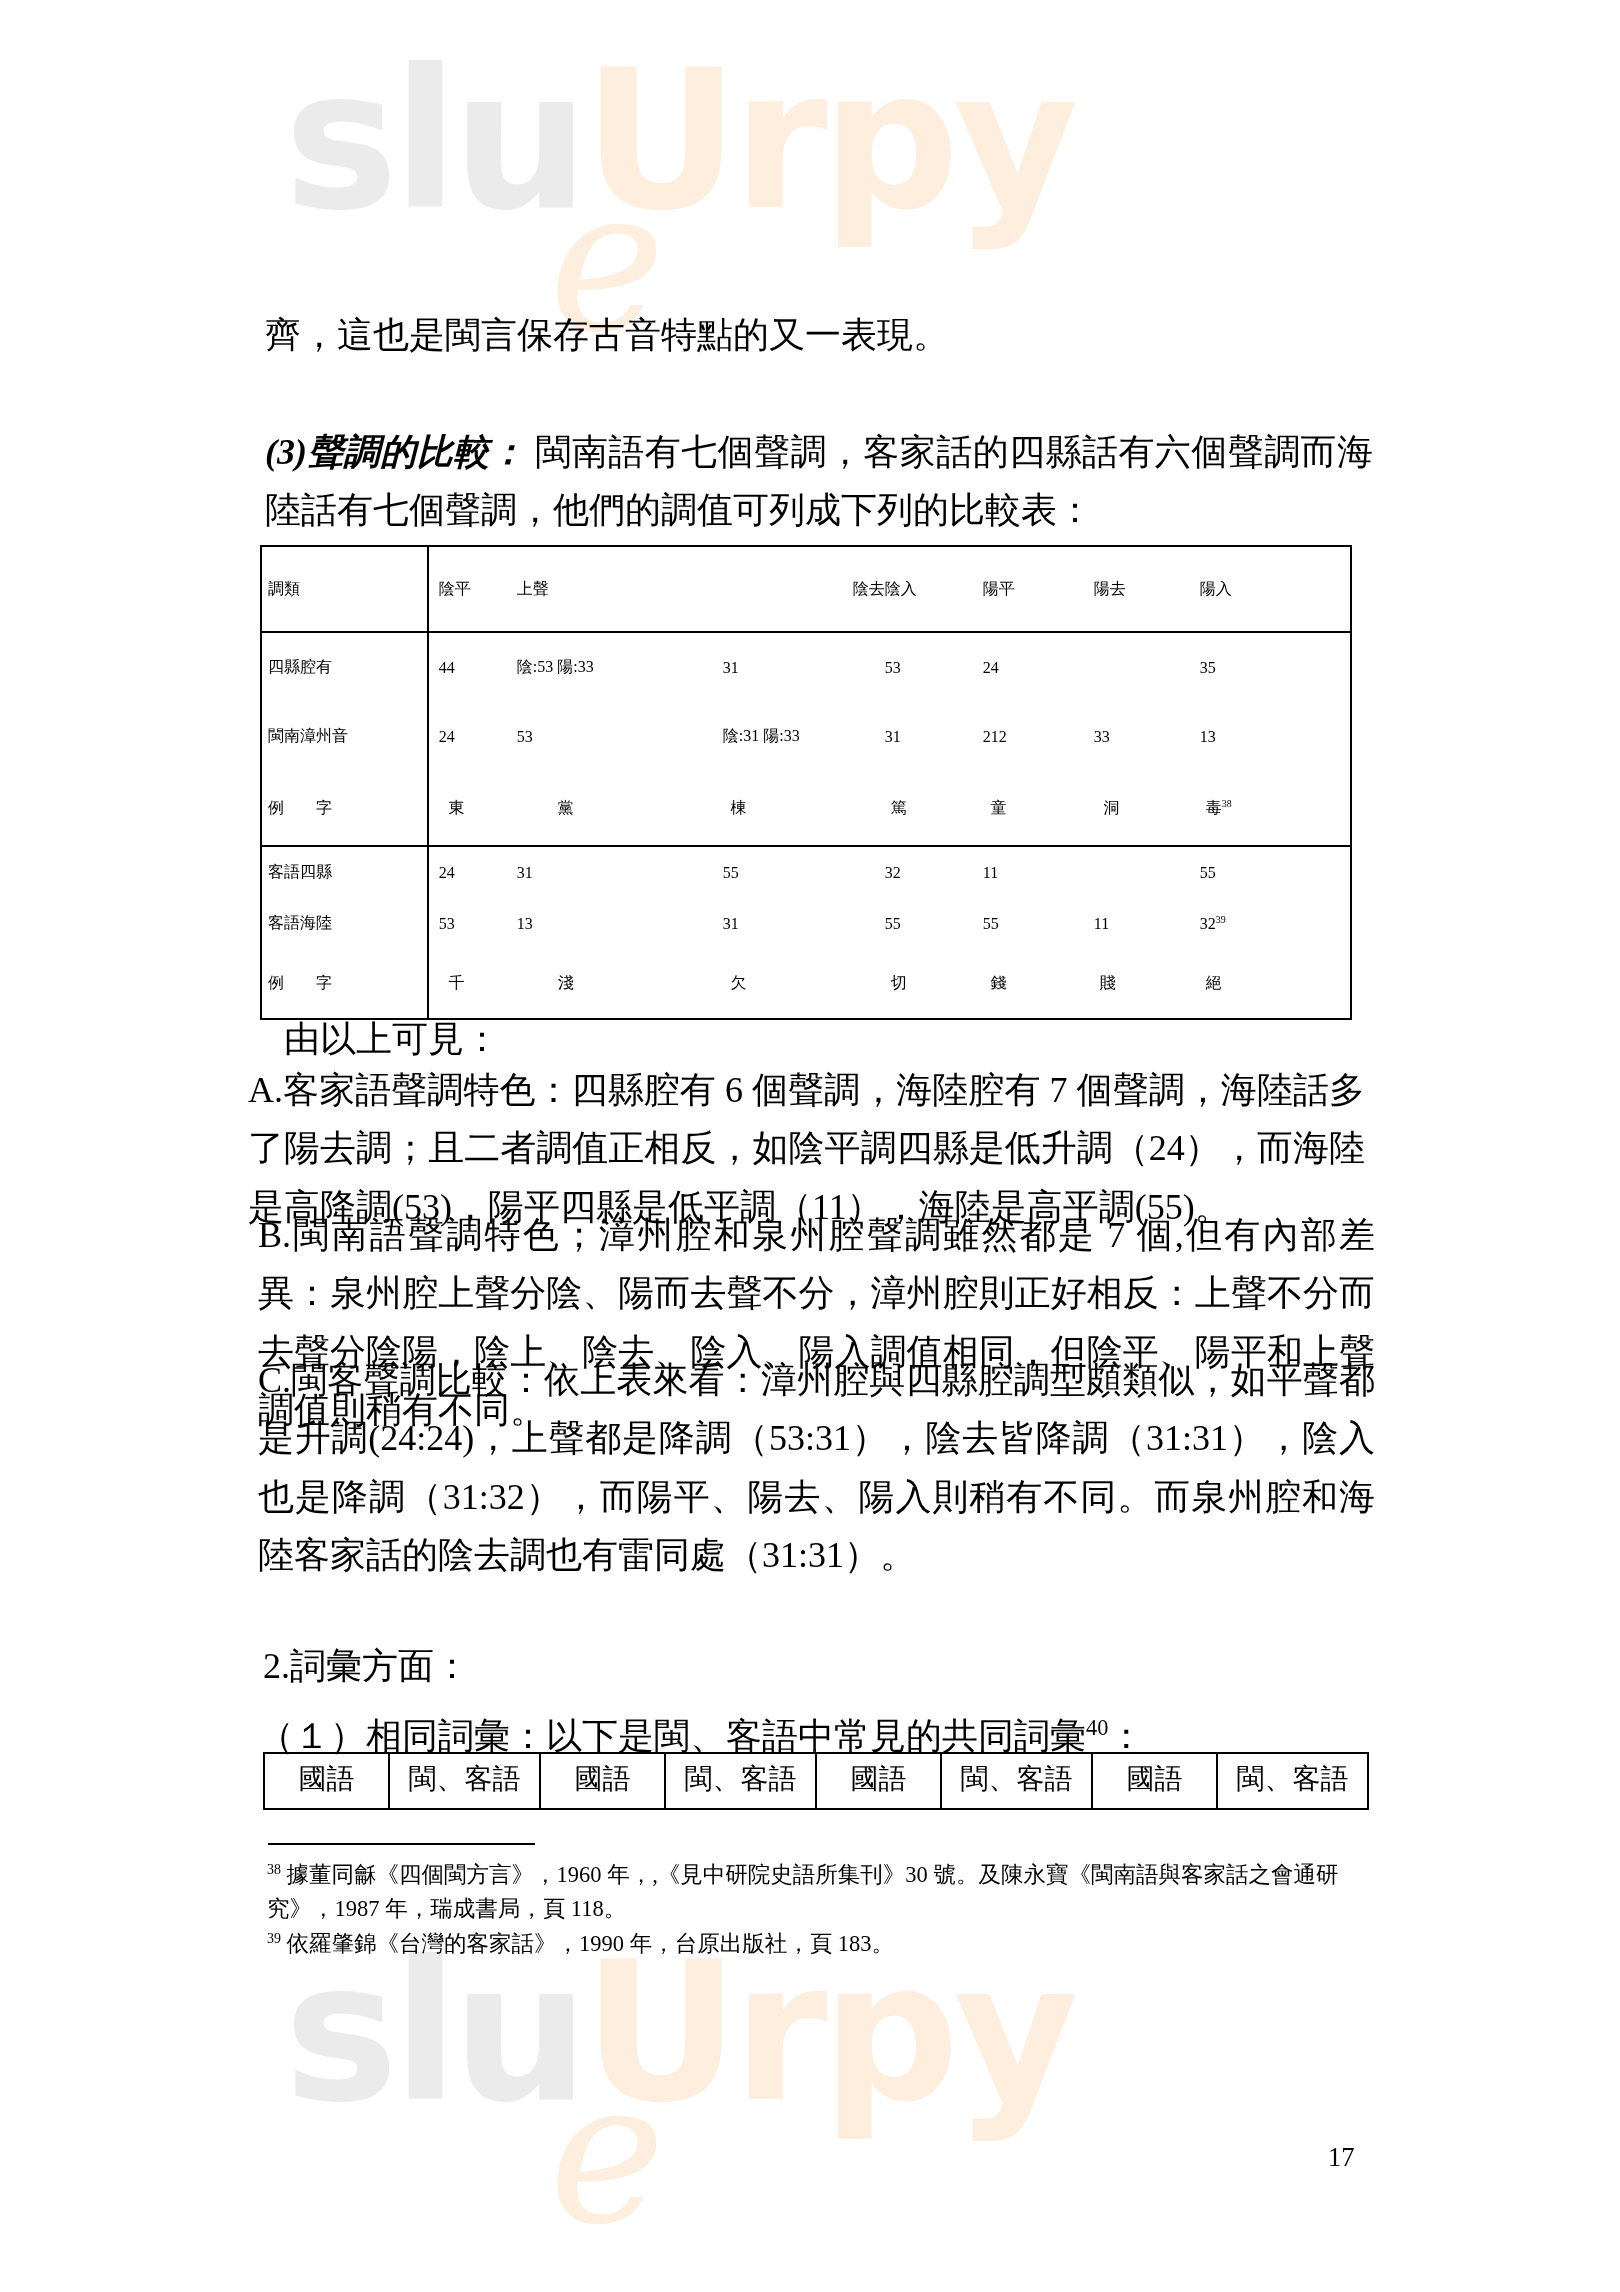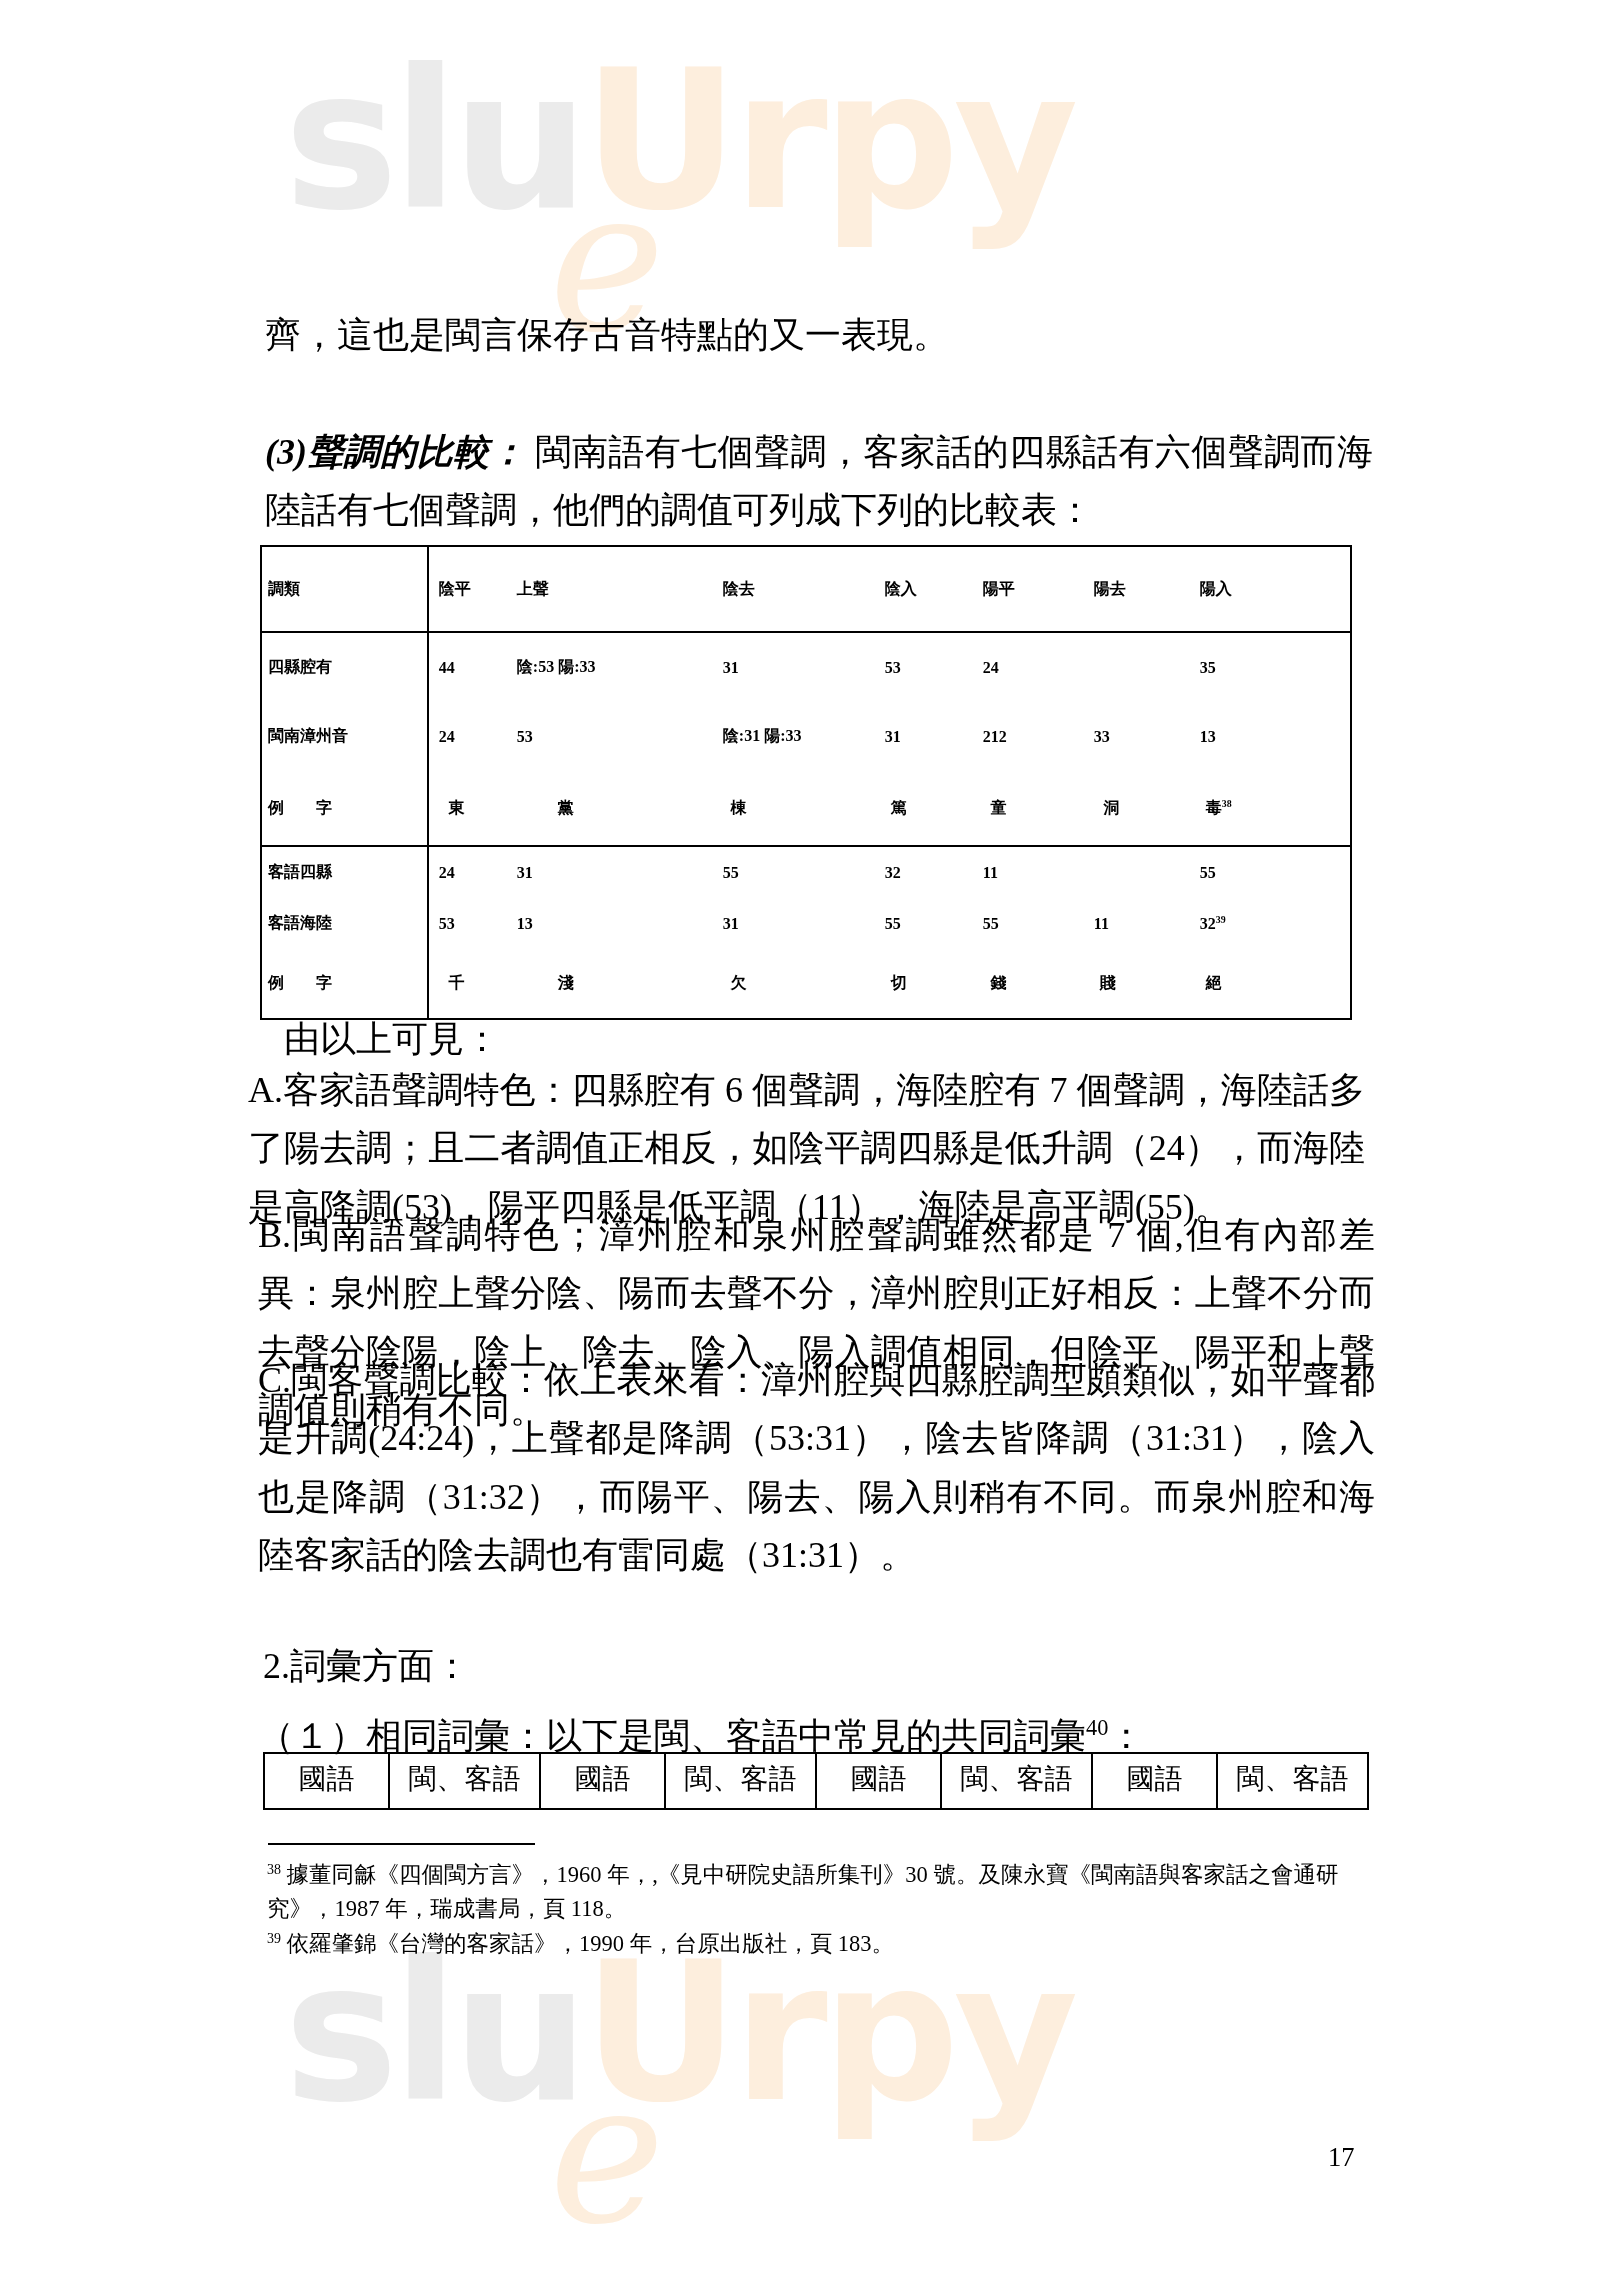--- a/index.html
+++ b/index.html
@@ -71,21 +71,21 @@
     text-align: justify;
   }
 
   .it { font-style: italic; font-weight: bold; }
 
   sup { font-size: 0.62em; vertical-align: super; line-height: 0; }
   .tbl-wrap {
     position: absolute;
     border: 2px solid #000;
   }
-  .row { display: flex; align-items: flex-end; font-weight: bold; }
+  .row { display: flex; align-items: flex-end; }
   .lab {
     width: 167px;
     flex: 0 0 167px;
     border-right: 2px solid #000;
     padding-left: 5.9px;
     box-sizing: border-box;
   }
   .cells { flex: 1 1 auto; display: flex; padding-left: 9.8px; }
   .c { box-sizing: border-box; }
 
@@ -146,21 +146,21 @@
 
     <div class="tbl-wrap" style="left:260px; top:545px; width:1088px;">
 
       <div class="row" style="height:84px;">
         <div class="lab" style="align-self:stretch; display:flex; align-items:center;">
           <span>調類</span>
         </div>
         <div class="cells" style="align-self:stretch; align-items:center;">
           <div class="c" style="width:78px;">陰平</div>
           <div class="c" style="width:206px;">上聲</div>
-          <div class="c" style="width:162px;">陰去</div>
+          <div class="c" style="width:162px;text-align:right;">陰去</div>
           <div class="c" style="width:98px;">陰入</div>
           <div class="c" style="width:111px;">陽平</div>
           <div class="c" style="width:106px;">陽去</div>
           <div class="c" style="width:98px;">陽入</div>
         </div>
       </div>
 
       <div class="row sep-top" style="height:69px;">
         <div class="lab" style="align-self:stretch; display:flex; align-items:center;">
           <span>四縣腔有</span>

